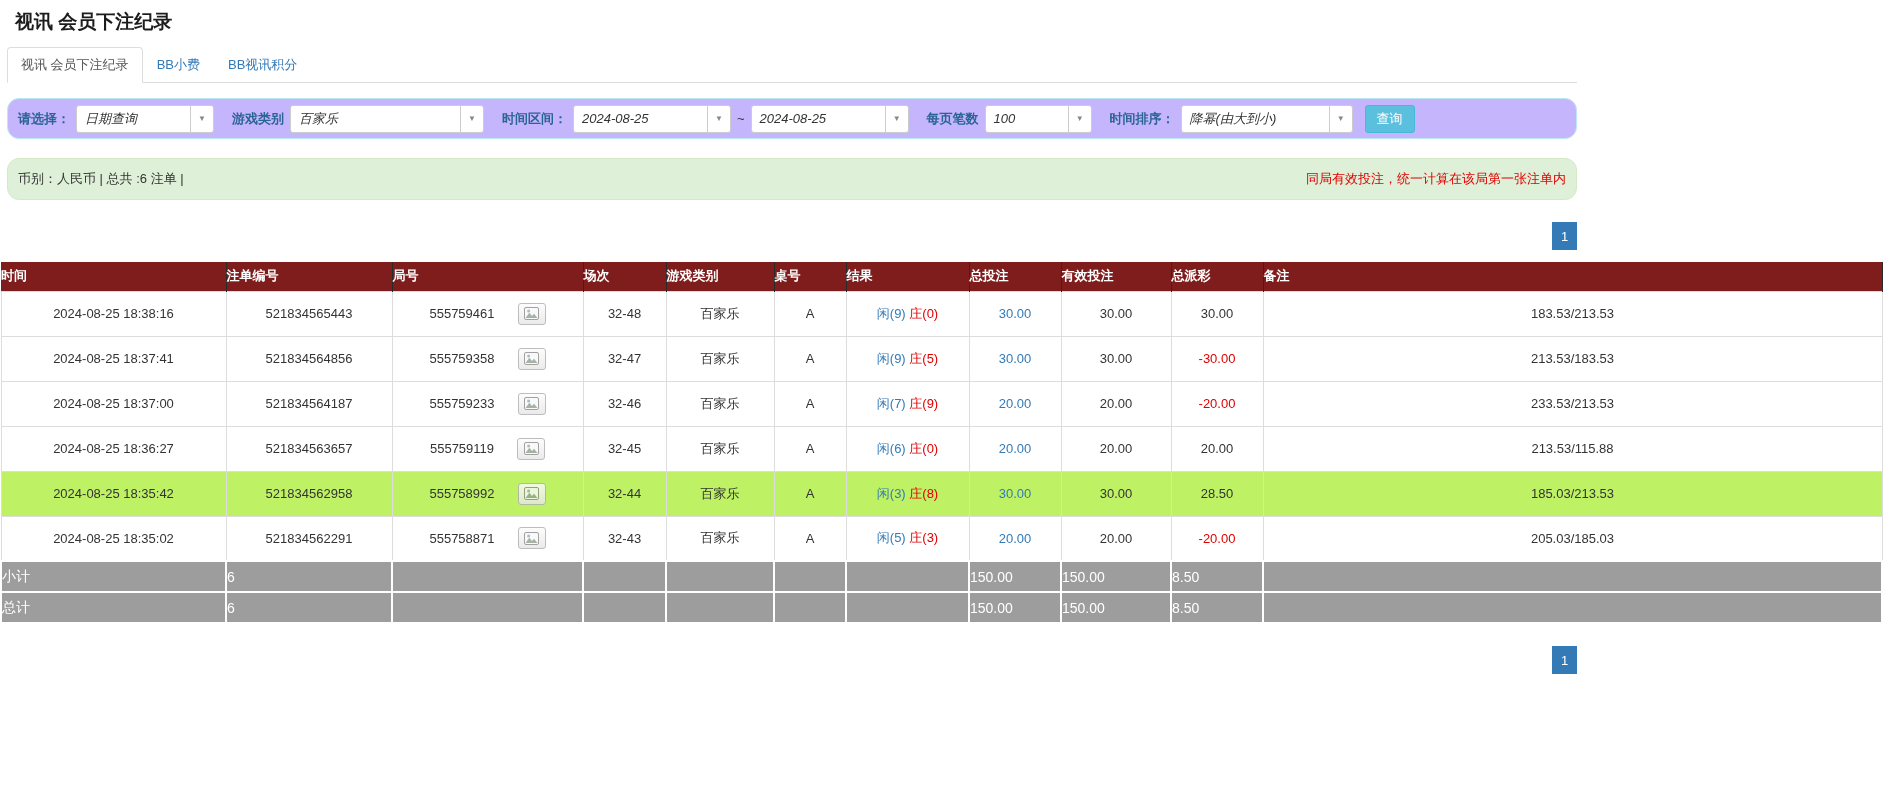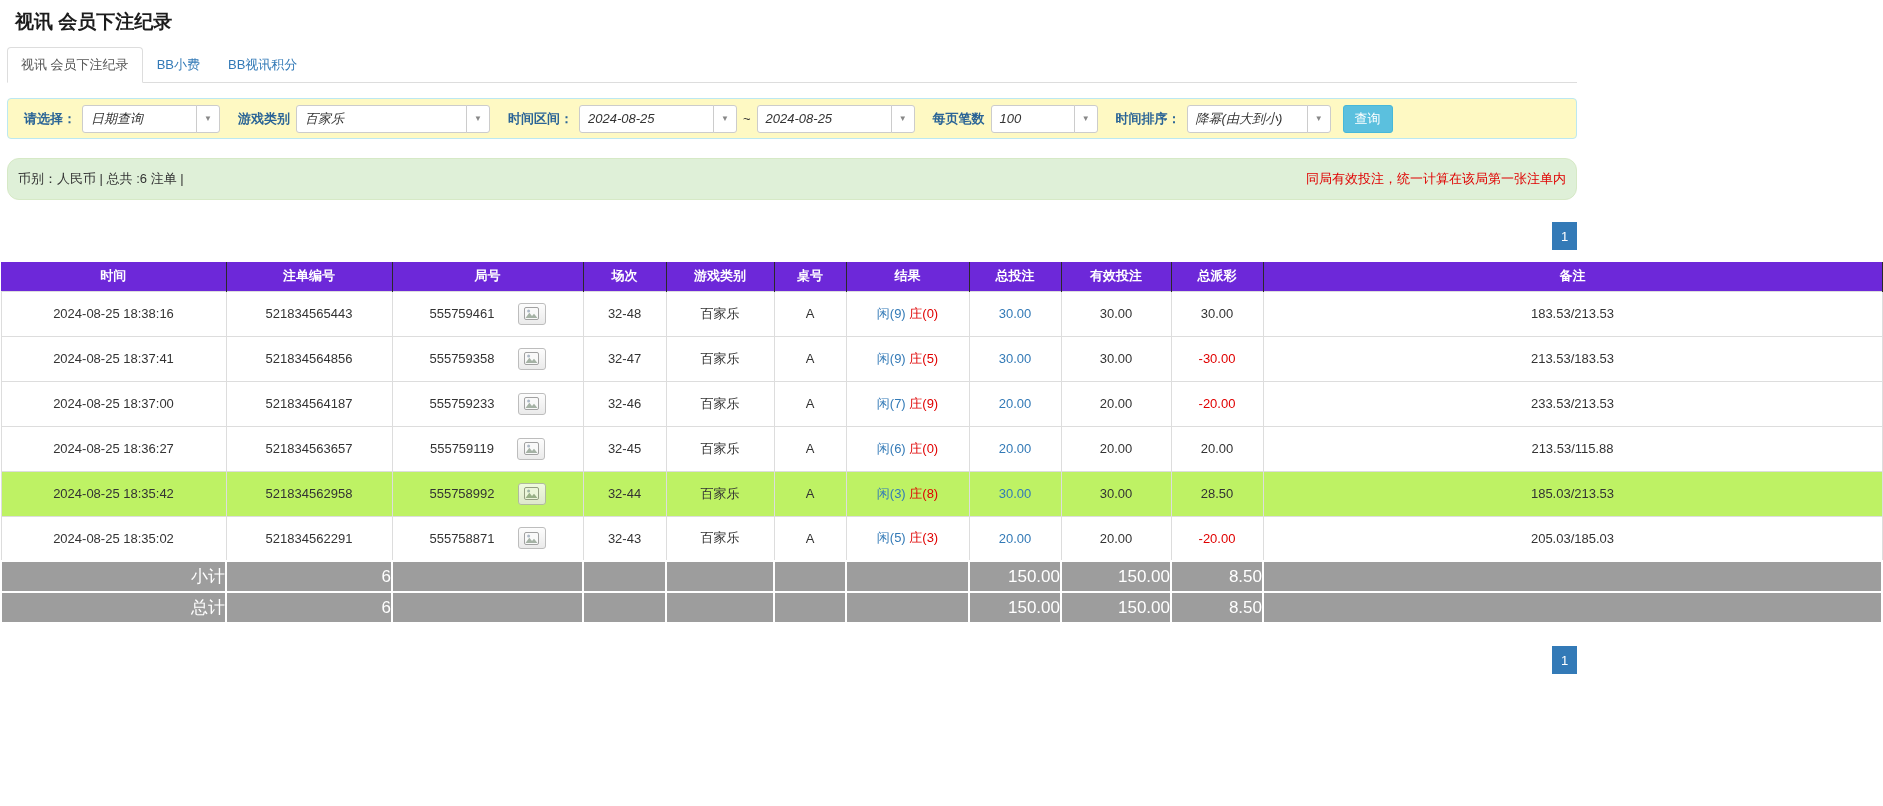--- a/index.html
+++ b/index.html
@@ -5,49 +5,49 @@
   * { margin:0; padding:0; box-sizing:border-box; }
   html,body { width:1883px; height:806px; background:#fff; overflow:hidden;
     font-family:"Liberation Sans","DejaVu Sans",sans-serif; color:#333; }
   .container { width:1570px; margin-left:7px; }
   .page-title { font-size:19px; font-weight:bold; color:#1c1c1c; padding:9px 8px 2px 8px; }
   
   .tabs { display:flex; border-bottom:1px solid #ddd; margin-top:10px; align-items:flex-end; }
   .tab { padding:8px 13px; font-size:13px; color:#337ab7; cursor:pointer; margin-bottom:-1px; border:1px solid transparent; }
   .tab.active { background:#fff; border:1px solid #ddd; border-bottom:1px solid #fff; color:#555; border-radius:4px 4px 0 0; cursor:default; }
   
-  .filter-bar { margin-top:15px; background:#fef9c3; border:1px solid #bce8f1; border-radius:4px;
-    padding:6px 16px; display:flex; align-items:center; font-size:13px; height:41px; }
+  .filter-bar { margin-top:15px; background:#c4b5fd; border:1px solid #bce8f1; border-radius:12px;
+    padding:6px 10px; display:flex; align-items:center; font-size:13px; height:41px; }
   .flabel { color:#2a6496; font-weight:bold; white-space:nowrap; margin-right:6px; }
   .sp { margin-left:12px; }
   .combo { display:inline-flex; height:28px; margin-right:6px; }
   .combo-text { background:#fff; border:1px solid #ccc; border-radius:3px 0 0 3px; padding:0 8px; font-size:13px;
     flex:1; display:flex; align-items:center; color:#333; white-space:nowrap; overflow:hidden;font-style:italic; }
   .combo-caret { width:24px; background:#fff; border:1px solid #ccc; margin-left:-1px; border-radius:0 3px 3px 0;
     display:flex; align-items:center; justify-content:center; color:#888; font-size:8px; cursor:pointer; }
-  .w-query{width:138px} .w-game{width:194px} .w-date{width:158px} .w-per{width:107px} .w-sort{width:144px}
+  .w-query{width:138px} .w-game{width:194px} .w-date{width:158px} .w-per{width:107px} .w-sort{width:172px}
   .tilde { margin:0 6px 0 0; color:#333; }
   .btn-search { background:#5bc0de; border:1px solid #46b8da; color:#fff; font-size:13px; padding:0 11px;
     height:28px; border-radius:3px; cursor:pointer; margin-left:6px; }
   
   .info-bar { margin-top:19px; background:#dff0d8; border:1px solid #d6e9c6; border-radius:12px;
     padding:0 10px; height:42px; display:flex; justify-content:space-between; align-items:center; font-size:13px; color:#333; }
   .info-note { color:#e00000; }
   
   .pager { display:flex; justify-content:flex-end; }
   .pager.top { margin:22px 0 12px 0; }
   .pager.bottom { margin:22px 0 0 0; }
   .page-btn { min-width:25px; height:28px; background:#337ab7; border:1px solid #337ab7; color:#fff;
     font-size:13px; cursor:pointer; padding:0 7px; }
   
   table { width:1883px; border-collapse:collapse; font-size:13px; table-layout:fixed; }
-  thead th { background:#6d28d9; color:#fff; height:29px; font-weight:bold; border-right:1px solid #2a2a2a; text-align:center; }
+  thead th { background:#7f1d1d; color:#fff; height:29px; font-weight:bold; border-right:1px solid #2a2a2a; text-align:left; }
   tbody td { height:45px; text-align:center; border:1px solid #ddd; color:#333; background:#fff; }
   tbody tr.hl td { background:#bef264; }
-  tfoot td { background:#9d9d9d; color:#fff; height:31px; text-align:right; border:2px solid #fff; font-size:17px; }
+  tfoot td { background:#9d9d9d; color:#fff; height:31px; text-align:left; border:2px solid #fff; font-size:14px; }
   .link-blue { color:#337ab7; cursor:pointer; }
   .neg { color:#e00000; }
   .res-player { color:#337ab7; }
   .res-banker { color:#e00000; }
   .round-wrap { display:flex; align-items:center; justify-content:center; gap:23px; }
   .replay-btn { width:28px; height:22px; border:1px solid #adadad; border-radius:3px;
     background:linear-gradient(#fdfdfd,#e6e6e6); display:inline-flex; align-items:center; justify-content:center;
     cursor:pointer; opacity:.8; }
 </style>
 </head>

